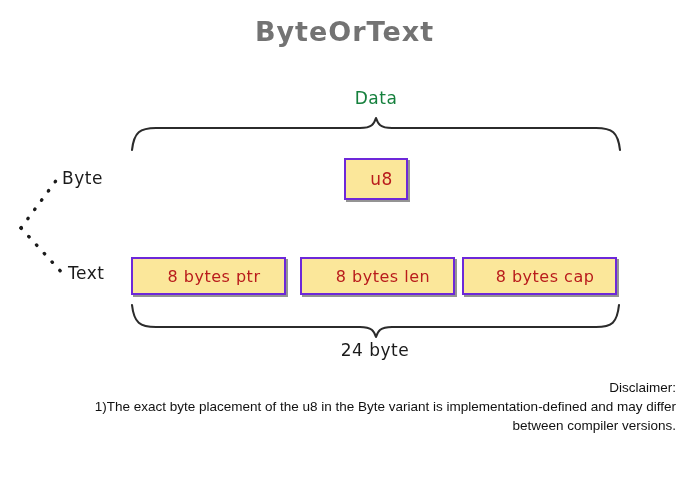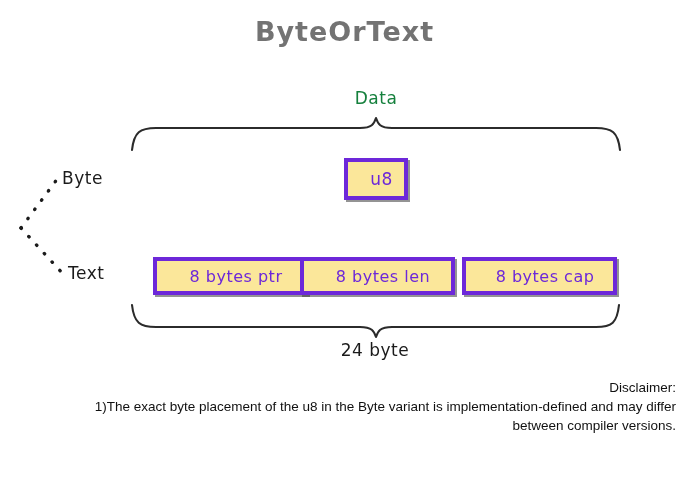--- a/index.html
+++ b/index.html
@@ -60,38 +60,38 @@
     left: 305px;
     top: 340px;
     width: 140px;
     text-align: center;
     font-size: 17px;
     color: #1b1b1b;
   }
   .cell {
     position: absolute;
     background: #fbe79a;
-    border: 4px solid #6d28d9;
+    border: 2px solid #6d28d9;
     box-sizing: border-box;
     display: flex;
     align-items: center;
     justify-content: center;
     font-size: 16px;
-    color: #6d28d9;
+    color: #b91c1c;
     box-shadow: 2px 2px 0 rgba(60,60,60,0.55);
     padding-left: 11px;
   }
   #cell-u8 {
     left: 344px;
     top: 158px;
     width: 64px;
     height: 42px;
     font-size: 17px;
   }
-  #cell-ptr { left: 131px; top: 257px; width: 155px; height: 38px; margin-left: 22px; }
+  #cell-ptr { left: 131px; top: 257px; width: 155px; height: 38px; }
   #cell-len { left: 300px; top: 257px; width: 155px; height: 38px; }
   #cell-cap { left: 462px; top: 257px; width: 155px; height: 38px; }
 
   svg.overlay {
     position: absolute;
     left: 0;
     top: 0;
     width: 689px;
     height: 498px;
     pointer-events: none;

